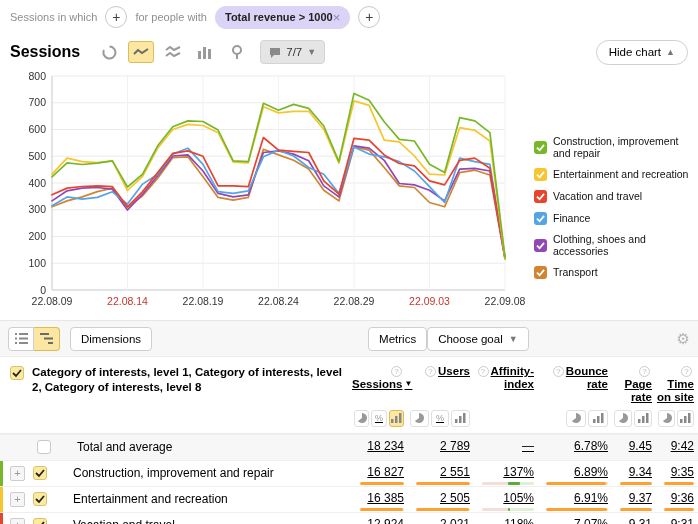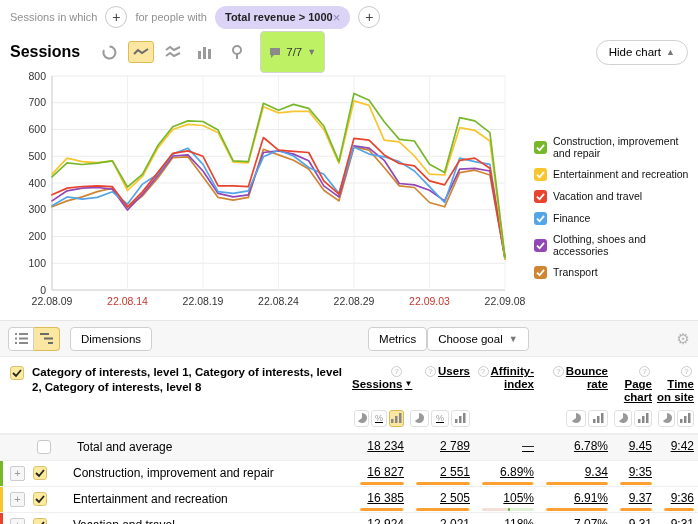--- a/index.html
+++ b/index.html
@@ -16,21 +16,21 @@
     align-items:center; gap:0; font-size:11px; font-weight:bold; color:#222; }
   .chip .x { color:#8b84b8; font-weight:normal; font-size:13px; cursor:pointer; }
 
   
   .chart-head { display:flex; align-items:center; padding:6px 10px 2px 10px; height:36px; }
   .chart-title { font-size:16px; font-weight:bold; margin-right:16px; }
   .icon-btn { width:26px; height:22px; display:flex; align-items:center; justify-content:center;
     border:1px solid transparent; border-radius:3px; margin-right:6px; cursor:pointer; }
   .icon-btn.sel { background:#fbe7a1; border-color:#dcbd55; }
   .ann-btn { display:flex; align-items:center; gap:5px; border:1px solid #d4d4d4; border-radius:4px;
-    height:42px; padding:0 8px; font-size:11.5px; color:#333; margin-left:4px; cursor:pointer; background:#bef264;}
+    height:24px; padding:0 8px; font-size:11.5px; color:#333; margin-left:4px; cursor:pointer; background:#e5e5e5;}
   .caret { font-size:9px; color:#777; }
   .hide-btn { margin-left:auto; border:1px solid #d0d0d0; border-radius:13px; height:25px;
     padding:0 12px; font-size:11.5px; background:#fff; display:flex; align-items:center; gap:5px; cursor:pointer;}
 
   
   .chart-zone { position:relative; height:252px; padding-left:8px; }
   .legend { position:absolute; right:4px; top:68px; width:160px; }
   .lg-item { display:flex; align-items:center; gap:6px; margin-bottom:9px; cursor:pointer; }
   .sw { width:13px; height:13px; border-radius:3px; flex:none; display:flex; align-items:center; justify-content:center; }
   .lg-label { font-size:10.5px; color:#111; line-height:1.1; }
@@ -283,21 +283,21 @@
         </svg>
     </span>
     <span class="dim-text">Category of interests, level 1, Category of interests, level 2, Category of interests, level 8</span>
   </div>
   <div class="head-right">
     <div class="grid6" id="col-heads">
         <div class="col-h"><span class="qi">?</span><span>Sessions</span><span class="sorty">▼</span></div>
         <div class="col-h"><span class="qi">?</span><span>Users</span></div>
         <div class="col-h"><span class="qi">?</span><span>Affinity-index</span></div>
         <div class="col-h"><span class="qi">?</span><span>Bounce rate</span></div>
-        <div class="col-h"><span class="qi">?</span><span>Page chart</span></div>
+        <div class="col-h"><span class="qi">?</span><span>Page rate</span></div>
         <div class="col-h"><span class="qi">?</span><span>Time on site</span></div>
       </div>
     <div class="grid6 mini-row" id="col-minis">
         <div class="mini-cell">
           <span class="mini">
             <svg width="10" height="10" viewBox="0 0 10 10">
               <path d="M5 0 A5 5 0 1 1 1 8 L5 5 Z" fill="#999"></path>
             </svg>
           </span>
           <span class="mini">%</span>
@@ -397,20 +397,23 @@
         </span>
         <span class="row-label">Construction, improvement and repair</span>
       </div>
       <div class="rcell grid6">
         <div class="vcell"><span>16 827</span><div class="bar">
             <div class="fill" style="width: 100%;"></div>
           </div></div>
         <div class="vcell"><span>2 551</span><div class="bar">
             <div class="fill" style="width: 100%;"></div>
           </div></div>
+        <div class="vcell"><span>137%</span><div class="aff">
+            <div class="mark" style="left: 50%; width: 12.21px;"></div>
+          </div></div>
         <div class="vcell"><span>6.89%</span><div class="bar">
             <div class="fill" style="width: 97.5%;"></div>
           </div></div>
         <div class="vcell"><span>9.34</span><div class="bar">
             <div class="fill" style="width: 99.7%;"></div>
           </div></div>
         <div class="vcell"><span>9:35</span><div class="bar">
             <div class="fill" style="width: 99.8%;"></div>
           </div></div>
       </div>

